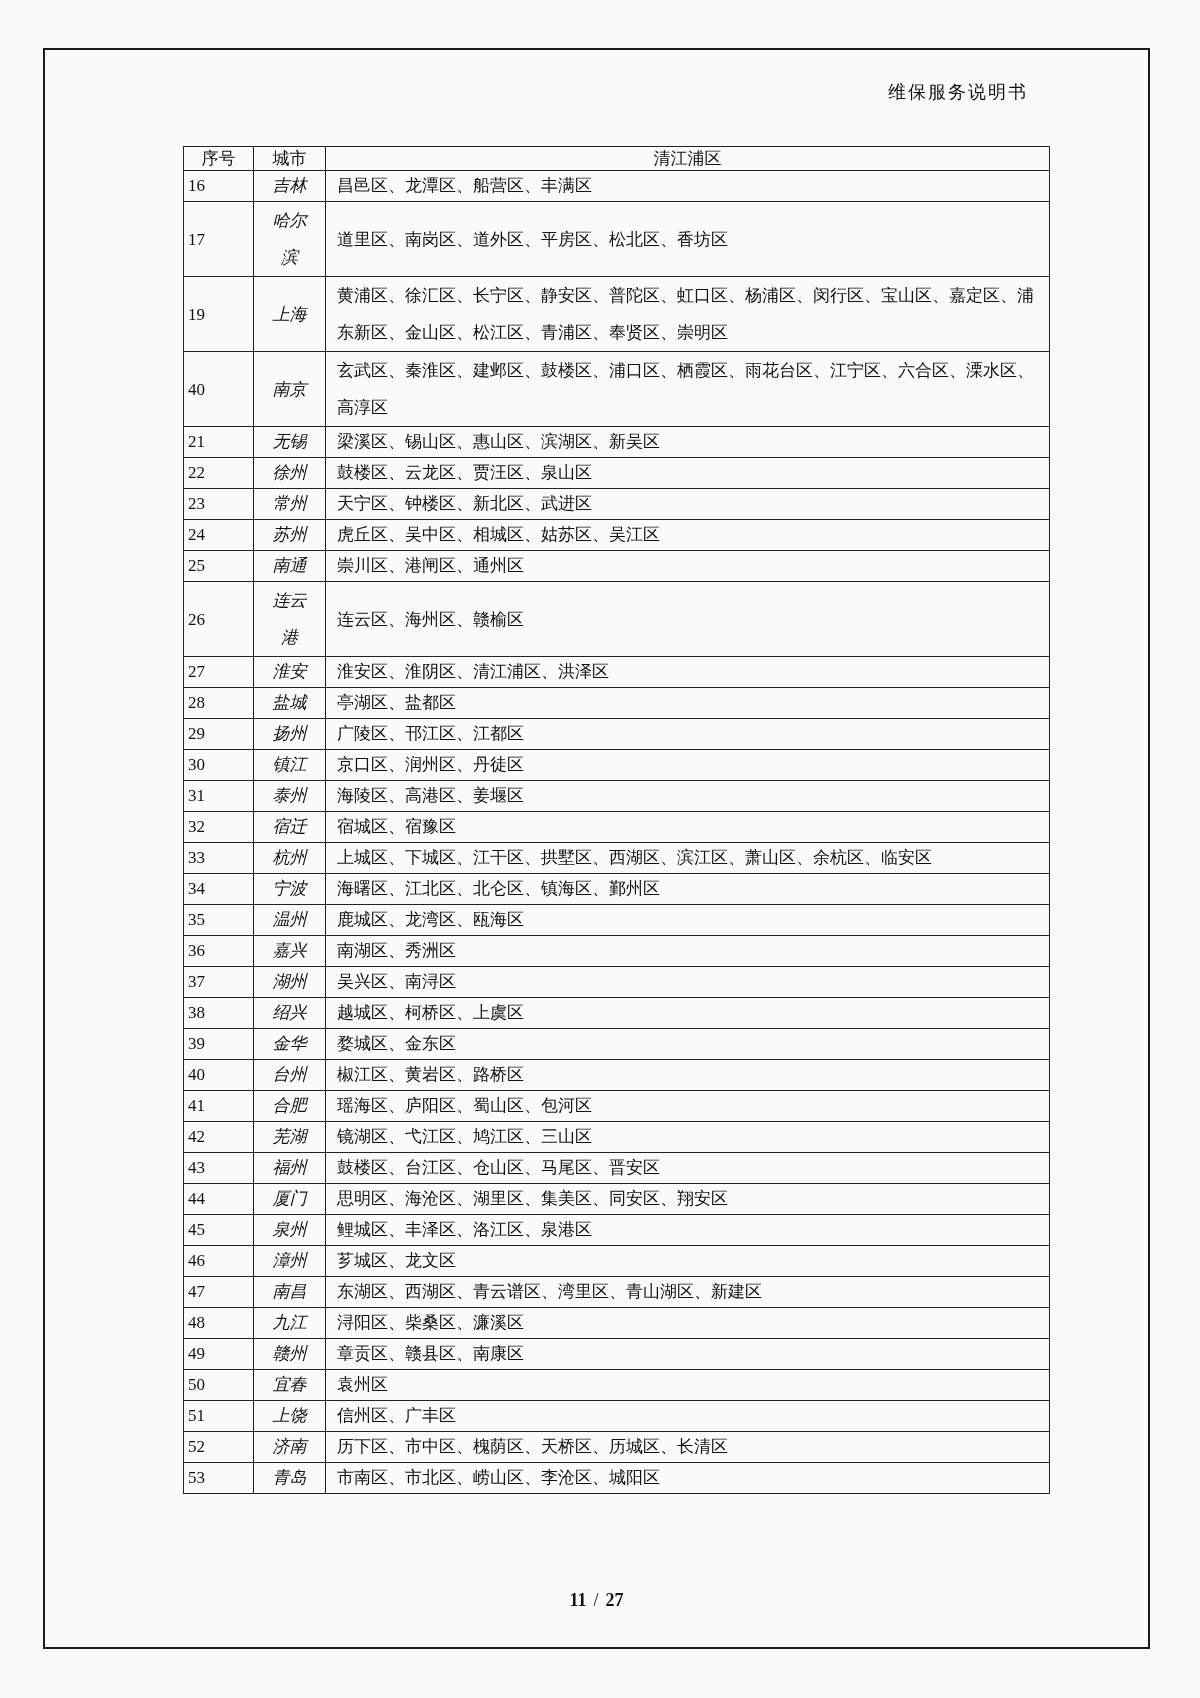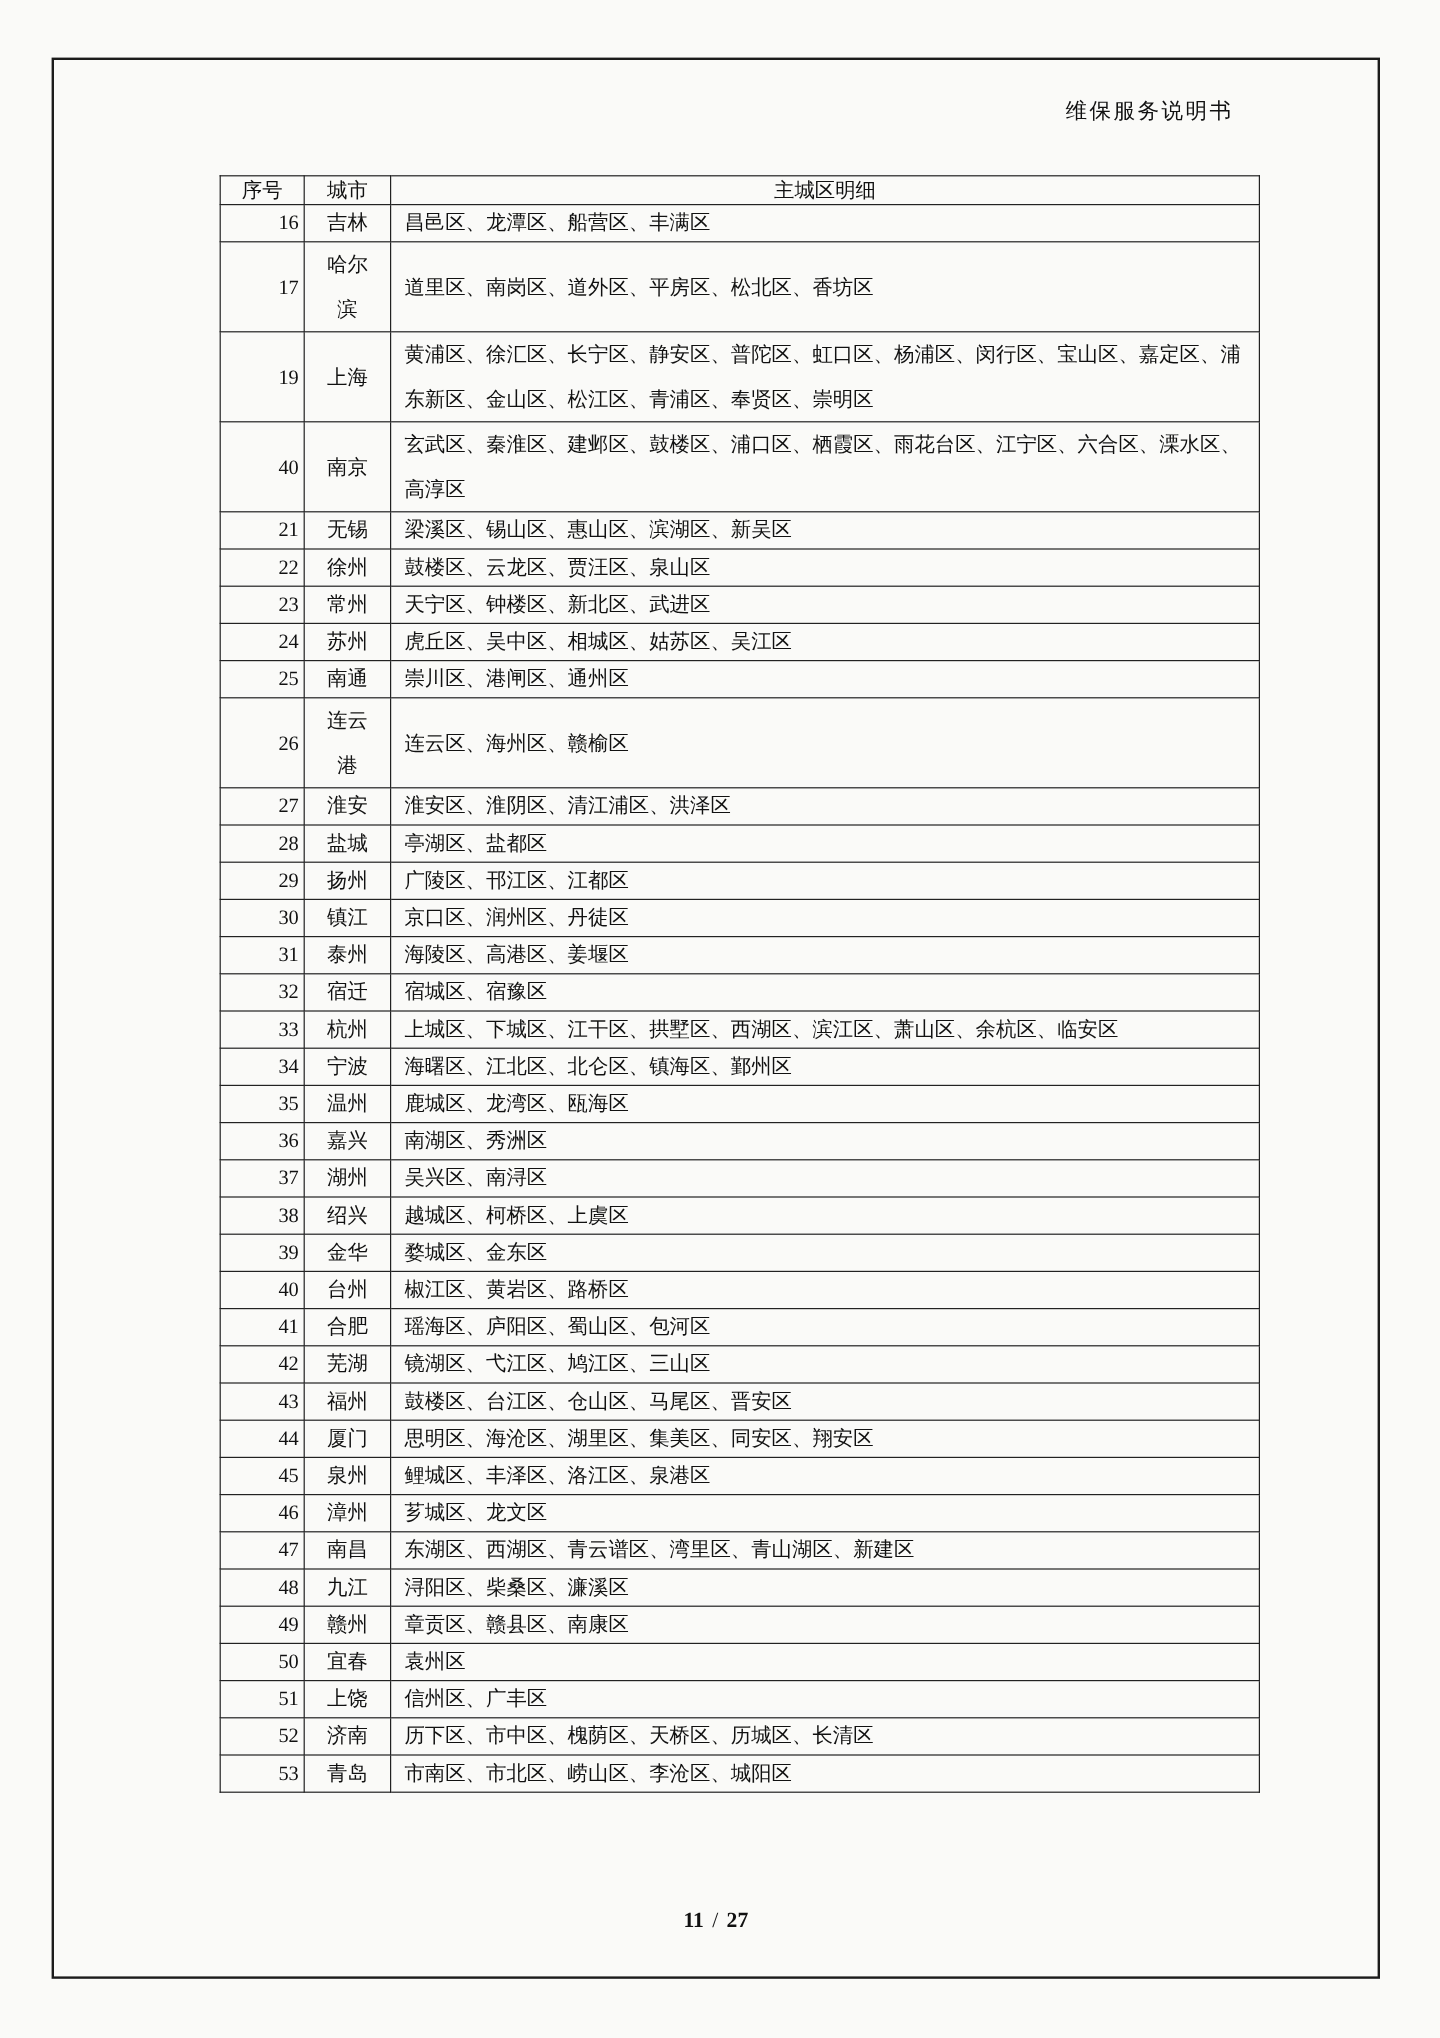--- a/index.html
+++ b/index.html
@@ -42,22 +42,22 @@
     font-weight: normal;
     vertical-align: middle;
     overflow: hidden;
   }
   .districts-table thead tr { height: 23px; }
   .districts-table th { text-align: center; }
   tr.row-single { height: 31px; }
   tr.row-single td { line-height: 22px; }
   tr.row-tall { height: 75px; }
   tr.row-tall td { line-height: 37px; }
-  td.cell-no   { text-align: right; padding: 0 4px; margin-top: 35px; }
-  td.cell-city { text-align: center; padding: 0 11px; }
+  td.cell-no   { text-align: left; padding: 0 4px; margin-top: 35px; }
+  td.cell-city { text-align: center; padding: 0 11px; font-style: italic; }
   td.cell-detail {
     text-align: left;
     padding: 0 10px 0 11px;
     word-break: break-all;
   }
   .footer {
     position: absolute;
     left: 0; top: 1540px;
     width: 100%;
     text-align: center;
@@ -80,21 +80,21 @@
     <table class="districts-table">
       <colgroup>
         <col class="c-no">
         <col class="c-city">
         <col class="c-detail">
       </colgroup>
       <thead>
         <tr>
           <th>序号</th>
           <th>城市</th>
-          <th>主城区明细</th>
+          <th>清江浦区</th>
         </tr>
       </thead>
       <tbody id="table-body">
           <tr class="row-single">
             <td class="cell-no">16</td>
             <td class="cell-city">吉林</td>
             <td class="cell-detail">昌邑区、龙潭区、船营区、丰满区</td>
           </tr>
           <tr class="row-tall">
             <td class="cell-no">17</td>

